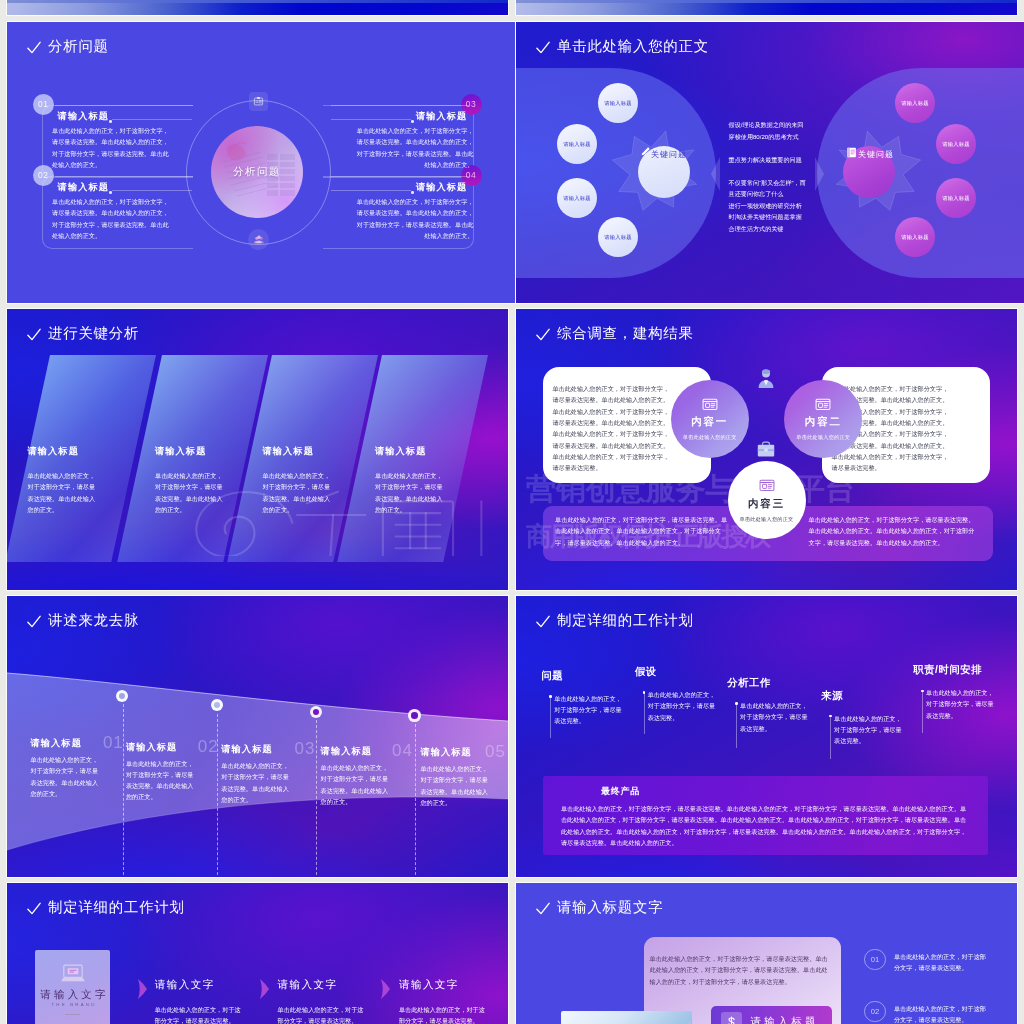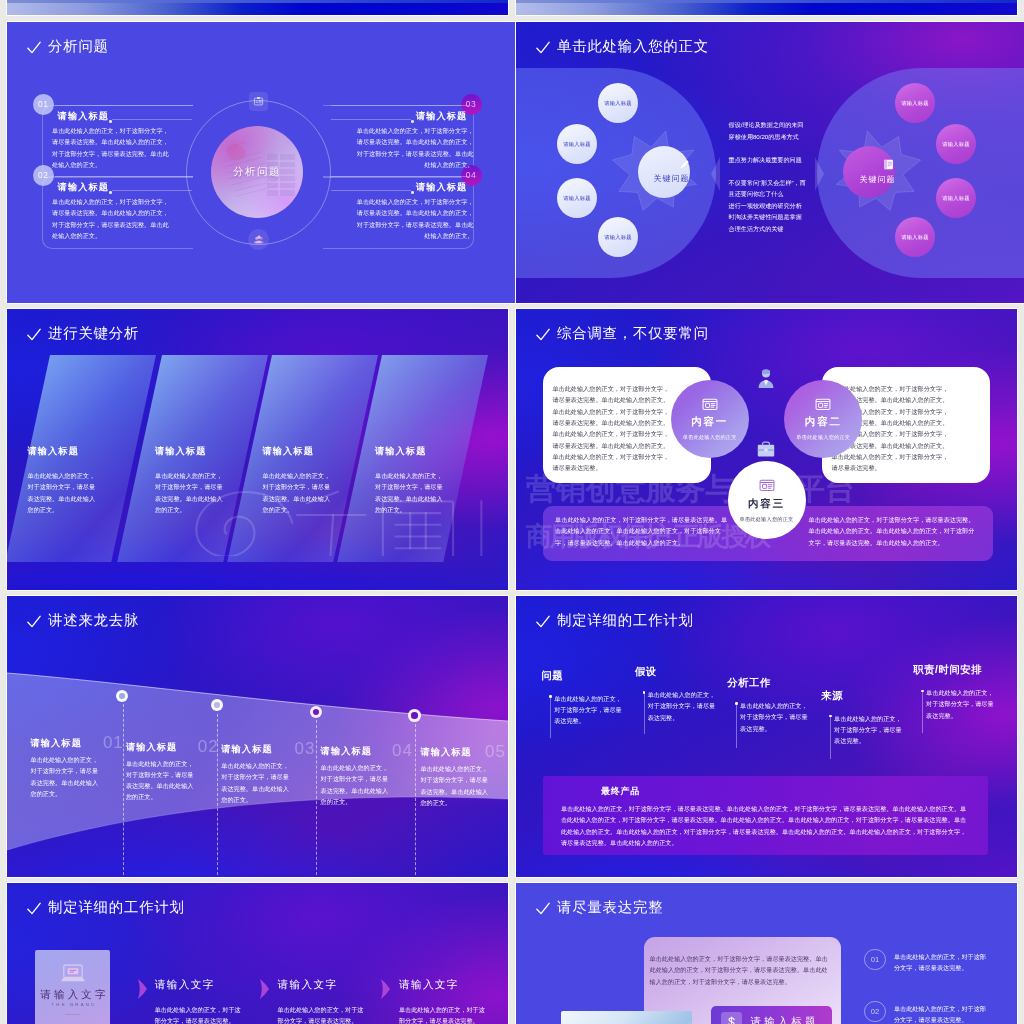--- a/index.html
+++ b/index.html
@@ -51,21 +51,21 @@
    radial-gradient(90% 90% at 100% 100%, rgba(108,18,190,.55) 0%, rgba(81,18,200,0) 58%),
    linear-gradient(150deg,#201dcf 0%, #2619c6 26%, #3317c0 50%, #4115bd 74%, #3319c9 100%);}
 
 .s2 .blobL{position:absolute;left:-120px;top:46px;width:320px;height:210px;border-radius:0 109px 109px 0;
    background:rgba(116,130,248,.46);}
 .s2 .blobR{position:absolute;left:301px;top:46px;width:320px;height:210px;border-radius:109px 0 0 109px;
    background:rgba(116,130,248,.46);}
 .s2 .starL{position:absolute;left:88px;top:100px;width:100px;height:100px;opacity:1;}
 .s2 .starR{position:absolute;left:313px;top:100px;width:100px;height:100px;opacity:1;transform:scaleX(-1);}
 .s2 .hub{position:absolute;width:52px;height:52px;border-radius:50%;
-   display:flex;flex-direction:column;align-items:flex-end;justify-content:center;}
+   display:flex;align-items:flex-start;justify-content:center;}
 .s2 .hubL{left:121.6px;top:123.6px;background:linear-gradient(160deg,#eef1fe 0%,#e3e8fc 40%,#d5dcf8 100%);}
 .s2 .hubR{left:327.4px;top:123.6px;background:linear-gradient(150deg,#c25ce0 0%,#b74ddb 35%,#a83fd4 68%,#9c38ce 100%);}
 .s2 .hubL .t{color:#3b3dc2;font-size:8px;letter-spacing:1px;margin-top:3px;}
 .s2 .hubR .t{color:#fff;font-size:8px;letter-spacing:1px;margin-top:3px;}
 .s2 .sat{position:absolute;width:40px;height:40px;border-radius:50%;
    display:flex;align-items:center;justify-content:center;font-size:5.3px;letter-spacing:.2px;}
 .s2 .satL{background:linear-gradient(155deg,#f6f8ff 0%,#eaeefd 34%,#dde3fb 68%,#d3dbf9 100%);color:#3b3cc6;}
 .s2 .satR{background:linear-gradient(155deg,#cf72e6 0%,#c158de 32%,#b246d6 66%,#a63dd0 100%);color:#fff;}
 .s2 .mid{position:absolute;left:212.6px;top:97px;width:90px;color:#fff;font-size:6.1px;line-height:11.5px;}
 .s2 .mid p{margin:0 0 11.5px 0;}
@@ -371,21 +371,21 @@
 <div class="hd" style="left:368px">请输入标题</div>
 <div class="bd" style="left:368px">单击此处输入您的正文，对于这部分文字，请尽量表达完整。单击此处输入您的正文。</div>
 </div>
 <div class="slide cr r2 s4">
 <div class="ttl" style="left:19.5px;top:17px;font-size:14.4px">
         <span class="ck">
           <svg viewBox="0 0 14 13" width="14" height="13">
             <path d="M0.9 7.2 L5.0 11.6 L13.1 1.3" fill="none" stroke="#fff" stroke-width="1.35" stroke-linecap="round" stroke-linejoin="round"></path>
           </svg>
         </span>
-        <span>综合调查，不仅要常问</span>
+        <span>综合调查，建构结果</span>
       </div>
       <div class="wcard" style="left:26.9px;top:58.2px;width:168px;height:116px">
         <p style="padding:16px 0 0 9.5px;width:118px">单击此处输入您的正文，对于这部分文字，请尽量表达完整。单击此处输入您的正文。单击此处输入您的正文，对于这部分文字，请尽量表达完整。单击此处输入您的正文。单击此处输入您的正文，对于这部分文字，请尽量表达完整。单击此处输入您的正文。单击此处输入您的正文，对于这部分文字，请尽量表达完整。</p>
       </div>
 <div class="wcard" style="left:306.1px;top:58.2px;width:168px;height:116px">
         <p style="padding:16px 0 0 9.5px;width:118px">单击此处输入您的正文，对于这部分文字，请尽量表达完整。单击此处输入您的正文。单击此处输入您的正文，对于这部分文字，请尽量表达完整。单击此处输入您的正文。单击此处输入您的正文，对于这部分文字，请尽量表达完整。单击此处输入您的正文。单击此处输入您的正文，对于这部分文字，请尽量表达完整。</p>
       </div>
 <div class="pcard" style="left:26.9px;top:196.9px;width:450px;height:55px"></div>
 <div style="position:absolute;left:39.1px;top:205px;width:177px;color:#fff;font-size:6.15px;line-height:11.3px">单击此处输入您的正文，对于这部分文字，请尽量表达完整。单击此处输入您的正文。单击此处输入您的正文，对于这部分文字，请尽量表达完整。单击此处输入您的正文。</div>
 <div style="position:absolute;left:292.6px;top:205px;width:170px;color:#fff;font-size:6.15px;line-height:11.3px">单击此处输入您的正文，对于这部分文字，请尽量表达完整。单击此处输入您的正文。单击此处输入您的正文，对于这部分文字，请尽量表达完整。单击此处输入您的正文。</div>
@@ -549,21 +549,21 @@
 <div class="hd" style="left:391.9px;top:95px">请输入文字</div>
 <div class="bd" style="left:391.9px;top:121px">单击此处输入您的正文，对于这部分文字，请尽量表达完整。</div>
 </div>
 <div class="slide cr r4 s8">
 <div class="ttl" style="left:19.5px;top:17px;font-size:14.4px">
         <span class="ck">
           <svg viewBox="0 0 14 13" width="14" height="13">
             <path d="M0.9 7.2 L5.0 11.6 L13.1 1.3" fill="none" stroke="#fff" stroke-width="1.35" stroke-linecap="round" stroke-linejoin="round"></path>
           </svg>
         </span>
-        <span>请尽量表达完整</span>
+        <span>请输入标题文字</span>
       </div>
       <div class="panel">
         <p>单击此处输入您的正文，对于这部分文字，请尽量表达完整。单击此处输入您的正文，对于这部分文字，请尽量表达完整。单击此处输入您的正文，对于这部分文字，请尽量表达完整。</p>
       </div>
 <div class="img"><svg viewBox="0 0 130 80" width="130" height="80" preserveAspectRatio="none">
           <path d="M0 56 C28 30 56 46 88 24 C106 12 120 18 130 10 L130 80 L0 80 Z" fill="#a9cbe8" opacity=".85"></path>
           <path d="M0 68 C32 48 64 62 96 42 C114 30 124 36 130 30 L130 80 L0 80 Z" fill="#6fa4d4" opacity=".9"></path>
           <circle cx="62" cy="40" r="15" fill="none" stroke="#ffffff" stroke-width="2.2" opacity=".9"></circle>
           <path d="M55 40 h14 M62 33 v14" stroke="#ffffff" stroke-width="1.8" opacity=".9"></path>
         </svg></div>

